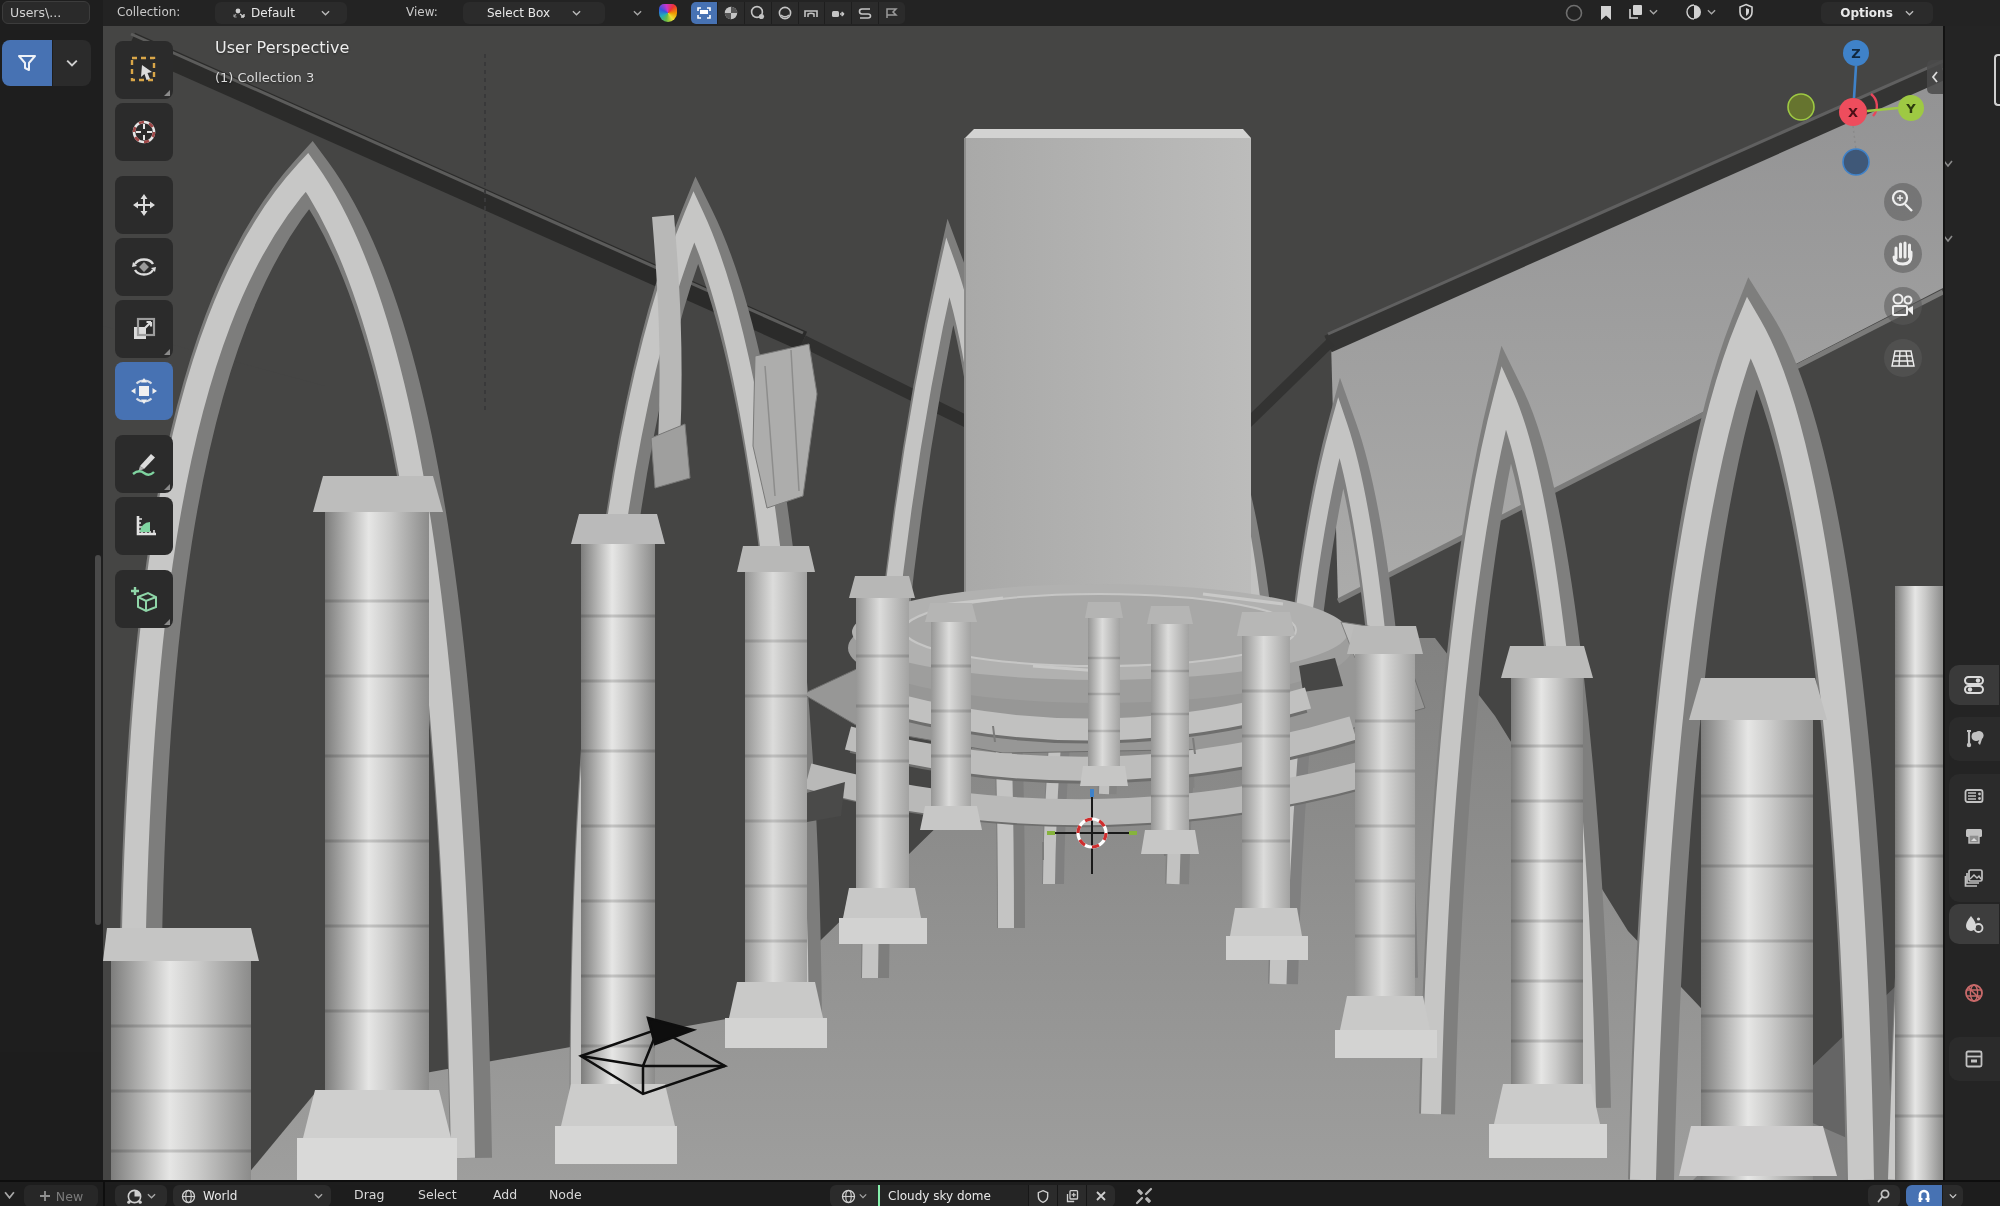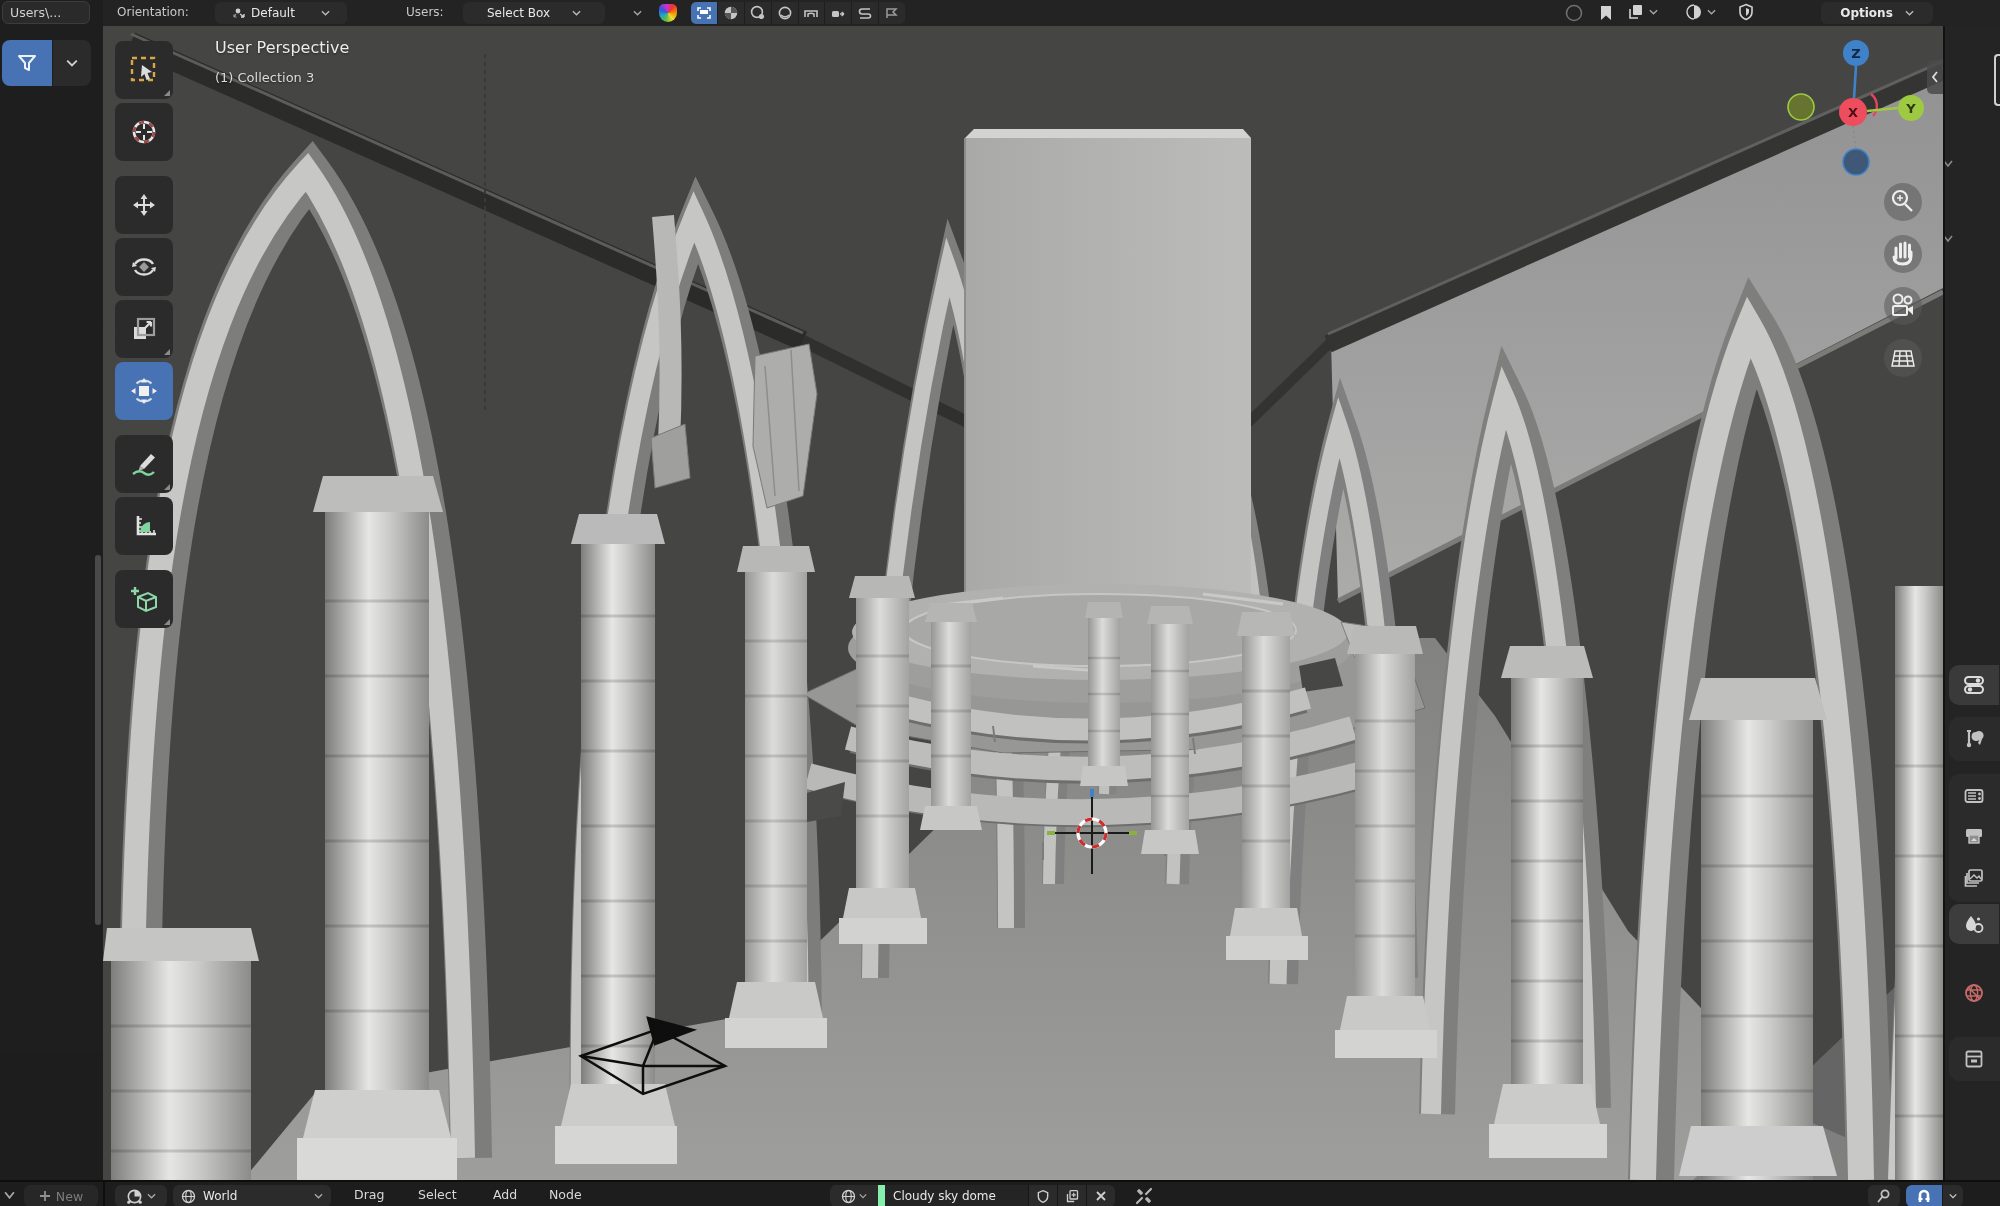--- a/index.html
+++ b/index.html
@@ -41,33 +41,33 @@
   <div class="abs" style="left:53px;top:40px;width:38px;height:46px;background:#2b2b2b;border-radius:0 8px 8px 0;display:flex;align-items:center;justify-content:center;">
     <svg class="chev" viewBox="0 0 10 6" style="width:12px;height:8px;">
       <polyline points="1,1 5,5 9,1" fill="none" stroke="#cfcfcf" stroke-width="1.6"></polyline>
       </svg>
   </div>
 
   <div class="abs" style="left:95px;top:555px;width:6px;height:370px;background:#4a4a4a;border-radius:3px;"></div>
 </div>
 
 <div class="abs" style="left:103px;top:0;width:1897px;height:26px;background:#232323;border-bottom:1px solid #151515;overflow:hidden;">
-  <span class="abs lbl" style="left:14px;top:5px;">Orientation:</span>
+  <span class="abs lbl" style="left:14px;top:5px;">Collection:</span>
   <div class="abs btn" style="left:112px;top:2px;width:132px;height:22px;">
     <svg width="14" height="14" viewBox="0 0 14 14" style="margin-right:5px;">
       <circle cx="6" cy="5" r="2.4" fill="#cfcfcf"></circle>
         <path d="M8 8 L12 11 M12 11 l-3 0 M12 11 l0 -3" stroke="#cfcfcf" stroke-width="1.4" fill="none"></path>
       <path d="M4 8 L2 11 M2 11 l2.6 0 M2 11 l0 -2.6" stroke="#9a9a9a" stroke-width="1.2" fill="none"></path>
     </svg>
     <span class="val">Default</span>
     <svg class="chev" viewBox="0 0 10 6" style="margin-left:26px;">
       <polyline points="1,1 5,5 9,1" fill="none" stroke="#bbb" stroke-width="1.5"></polyline>
       </svg>
   </div>
-  <span class="abs lbl" style="left:303px;top:5px;">Users:</span>
+  <span class="abs lbl" style="left:303px;top:5px;">View:</span>
   <div class="abs btn" style="left:360px;top:2px;width:142px;height:22px;">
     <span class="val">Select Box</span>
     <svg class="chev" viewBox="0 0 10 6" style="margin-left:22px;">
       <polyline points="1,1 5,5 9,1" fill="none" stroke="#bbb" stroke-width="1.5"></polyline>
       </svg>
   </div>
   <svg class="abs chev" viewBox="0 0 10 6" style="left:530px;top:10px;">
     <polyline points="1,1 5,5 9,1" fill="none" stroke="#a8a8a8" stroke-width="1.5"></polyline>
     </svg>
 
@@ -615,21 +615,21 @@
     <div class="btn" style="width:48px;height:22px;border-radius:6px 0 0 6px;">
       <svg width="15" height="15" viewBox="0 0 20 20">
         <circle cx="10" cy="10" r="8" fill="none" stroke="#cfcfcf" stroke-width="1.8"></circle>
         <ellipse cx="10" cy="10" rx="3.6" ry="8" fill="none" stroke="#cfcfcf" stroke-width="1.5"></ellipse>
         <path d="M 2.4,10 h15.2" stroke="#cfcfcf" stroke-width="1.5"></path>
         </svg>
       <svg class="chev" viewBox="0 0 10 6" style="margin-left:3px;width:8px;">
         <polyline points="1,1 5,5 9,1" fill="none" stroke="#a8a8a8" stroke-width="1.5"></polyline>
         </svg>
     </div>
-    <div style="width:150px;height:22px;background:#242424;border-left:7px solid #86efac;display:flex;align-items:center;padding-left:8px;box-sizing:border-box;">
+    <div style="width:150px;height:22px;background:#242424;border-left:2px solid #86efac;display:flex;align-items:center;padding-left:8px;box-sizing:border-box;">
       <span class="val" style="font-size:12px;">Cloudy sky dome</span>
     </div>
     <div class="btn" style="width:28px;height:22px;border-radius:0;border-left:1px solid #171717;">
       <svg width="14" height="15" viewBox="0 0 18 18">
         <path d="M 9,1.5 L 15,4 L 15,9 Q 15,14 9,16.5 Q 3,14 3,9 L 3,4 Z" fill="none" stroke="#cfcfcf" stroke-width="1.8"></path>
         </svg>
     </div>
     <div class="btn" style="width:28px;height:22px;border-radius:0;border-left:1px solid #171717;">
       <svg width="15" height="15" viewBox="0 0 18 18">
         <path d="M 3,6 L 3,15 L 11,15" fill="none" stroke="#cfcfcf" stroke-width="1.6"></path>

